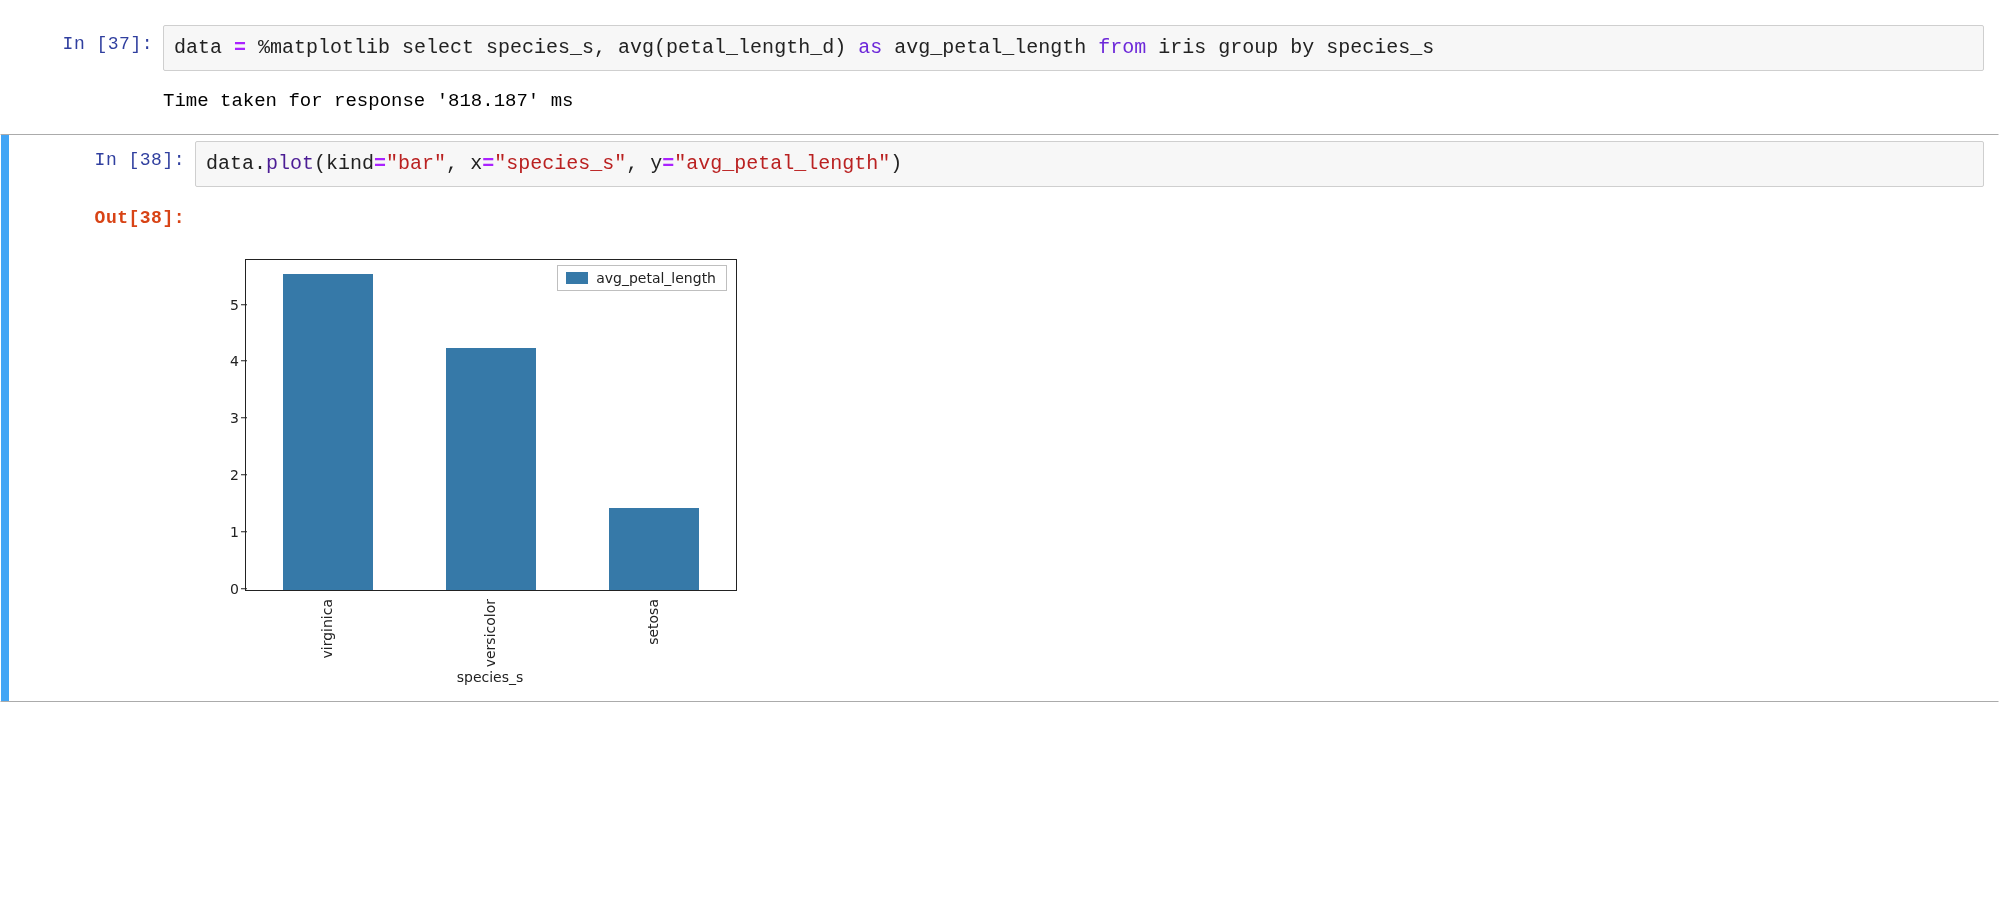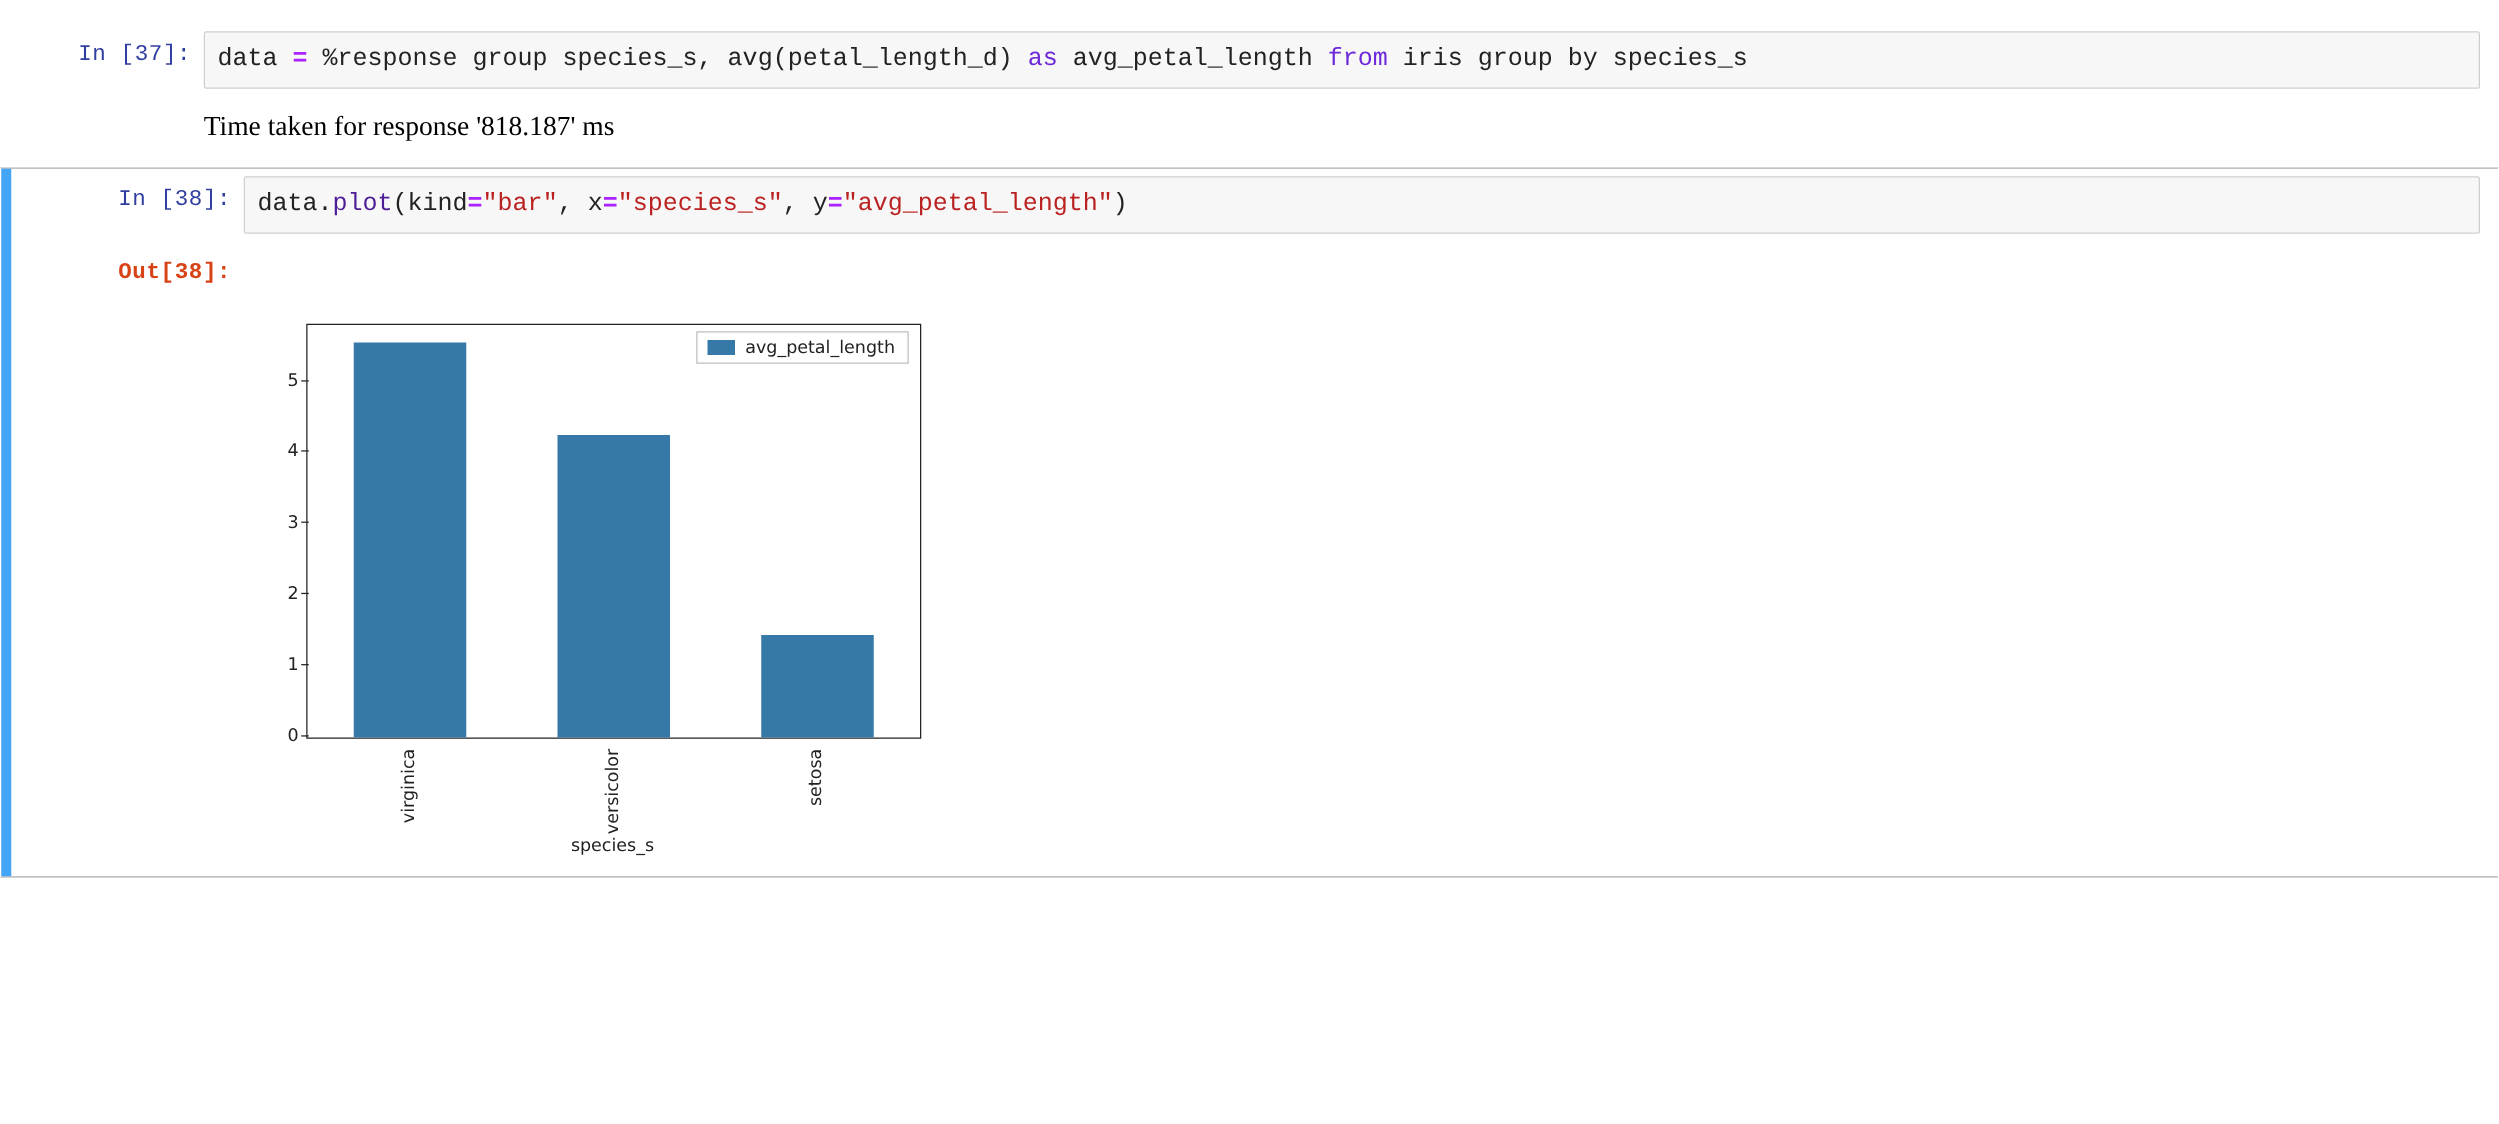--- a/index.html
+++ b/index.html
@@ -57,22 +57,22 @@
     padding: 8px 10px;
     font-family: Menlo, Monaco, Consolas, "Courier New", monospace;
     font-size: 20px;
     line-height: 28px;
     white-space: pre;
     overflow-x: auto;
   }
   .output-area {
     flex: 1 1 auto;
     padding: 4px 10px 4px 0;
-    font-family: Liberation Serif, serif;
-    font-size: 22px;
+    font-family: Liberation Mono, monospace;
+    font-size: 19px;
     line-height: 28px;
     white-space: pre-wrap;
   }
   
   .tok-name   { color: #222; }
   .tok-op     { color: #AA22FF; font-weight: 600; }
   .tok-magic  { color: #222; }
   .tok-kw     { color: #6d28d9; font-weight: 400; }
   .tok-func   { color: #4c1d95; }
   .tok-str    { color: #BA2121; }
@@ -154,21 +154,21 @@
 <body>
 
 <div class="notebook">
 
   <div class="cell-group">
     <div style="display:flex; align-items:center;">
       <div class="run-indicator"></div>
       <div style="flex:1 1 auto;">
         <div class="cell">
           <div class="prompt in">In [37]:</div>
-          <div class="input-area"><span class="tok-name">data</span><span class="tok-op"> = </span><span class="tok-magic">%response</span><span class="tok-name"> group species_s, avg(petal_length_d) </span><span class="tok-kw">as</span><span class="tok-name"> avg_petal_length </span><span class="tok-kw">from</span><span class="tok-name"> iris group by species_s</span></div>
+          <div class="input-area"><span class="tok-name">data</span><span class="tok-op"> = </span><span class="tok-magic">%matplotlib</span><span class="tok-name"> select species_s, avg(petal_length_d) </span><span class="tok-kw">as</span><span class="tok-name"> avg_petal_length </span><span class="tok-kw">from</span><span class="tok-name"> iris group by species_s</span></div>
         </div>
         <div class="cell">
           <div class="prompt"></div>
           <div class="output-area">Time taken for response '818.187' ms</div>
         </div>
       </div>
     </div>
   </div>
 
   <div class="cell-group selected">

